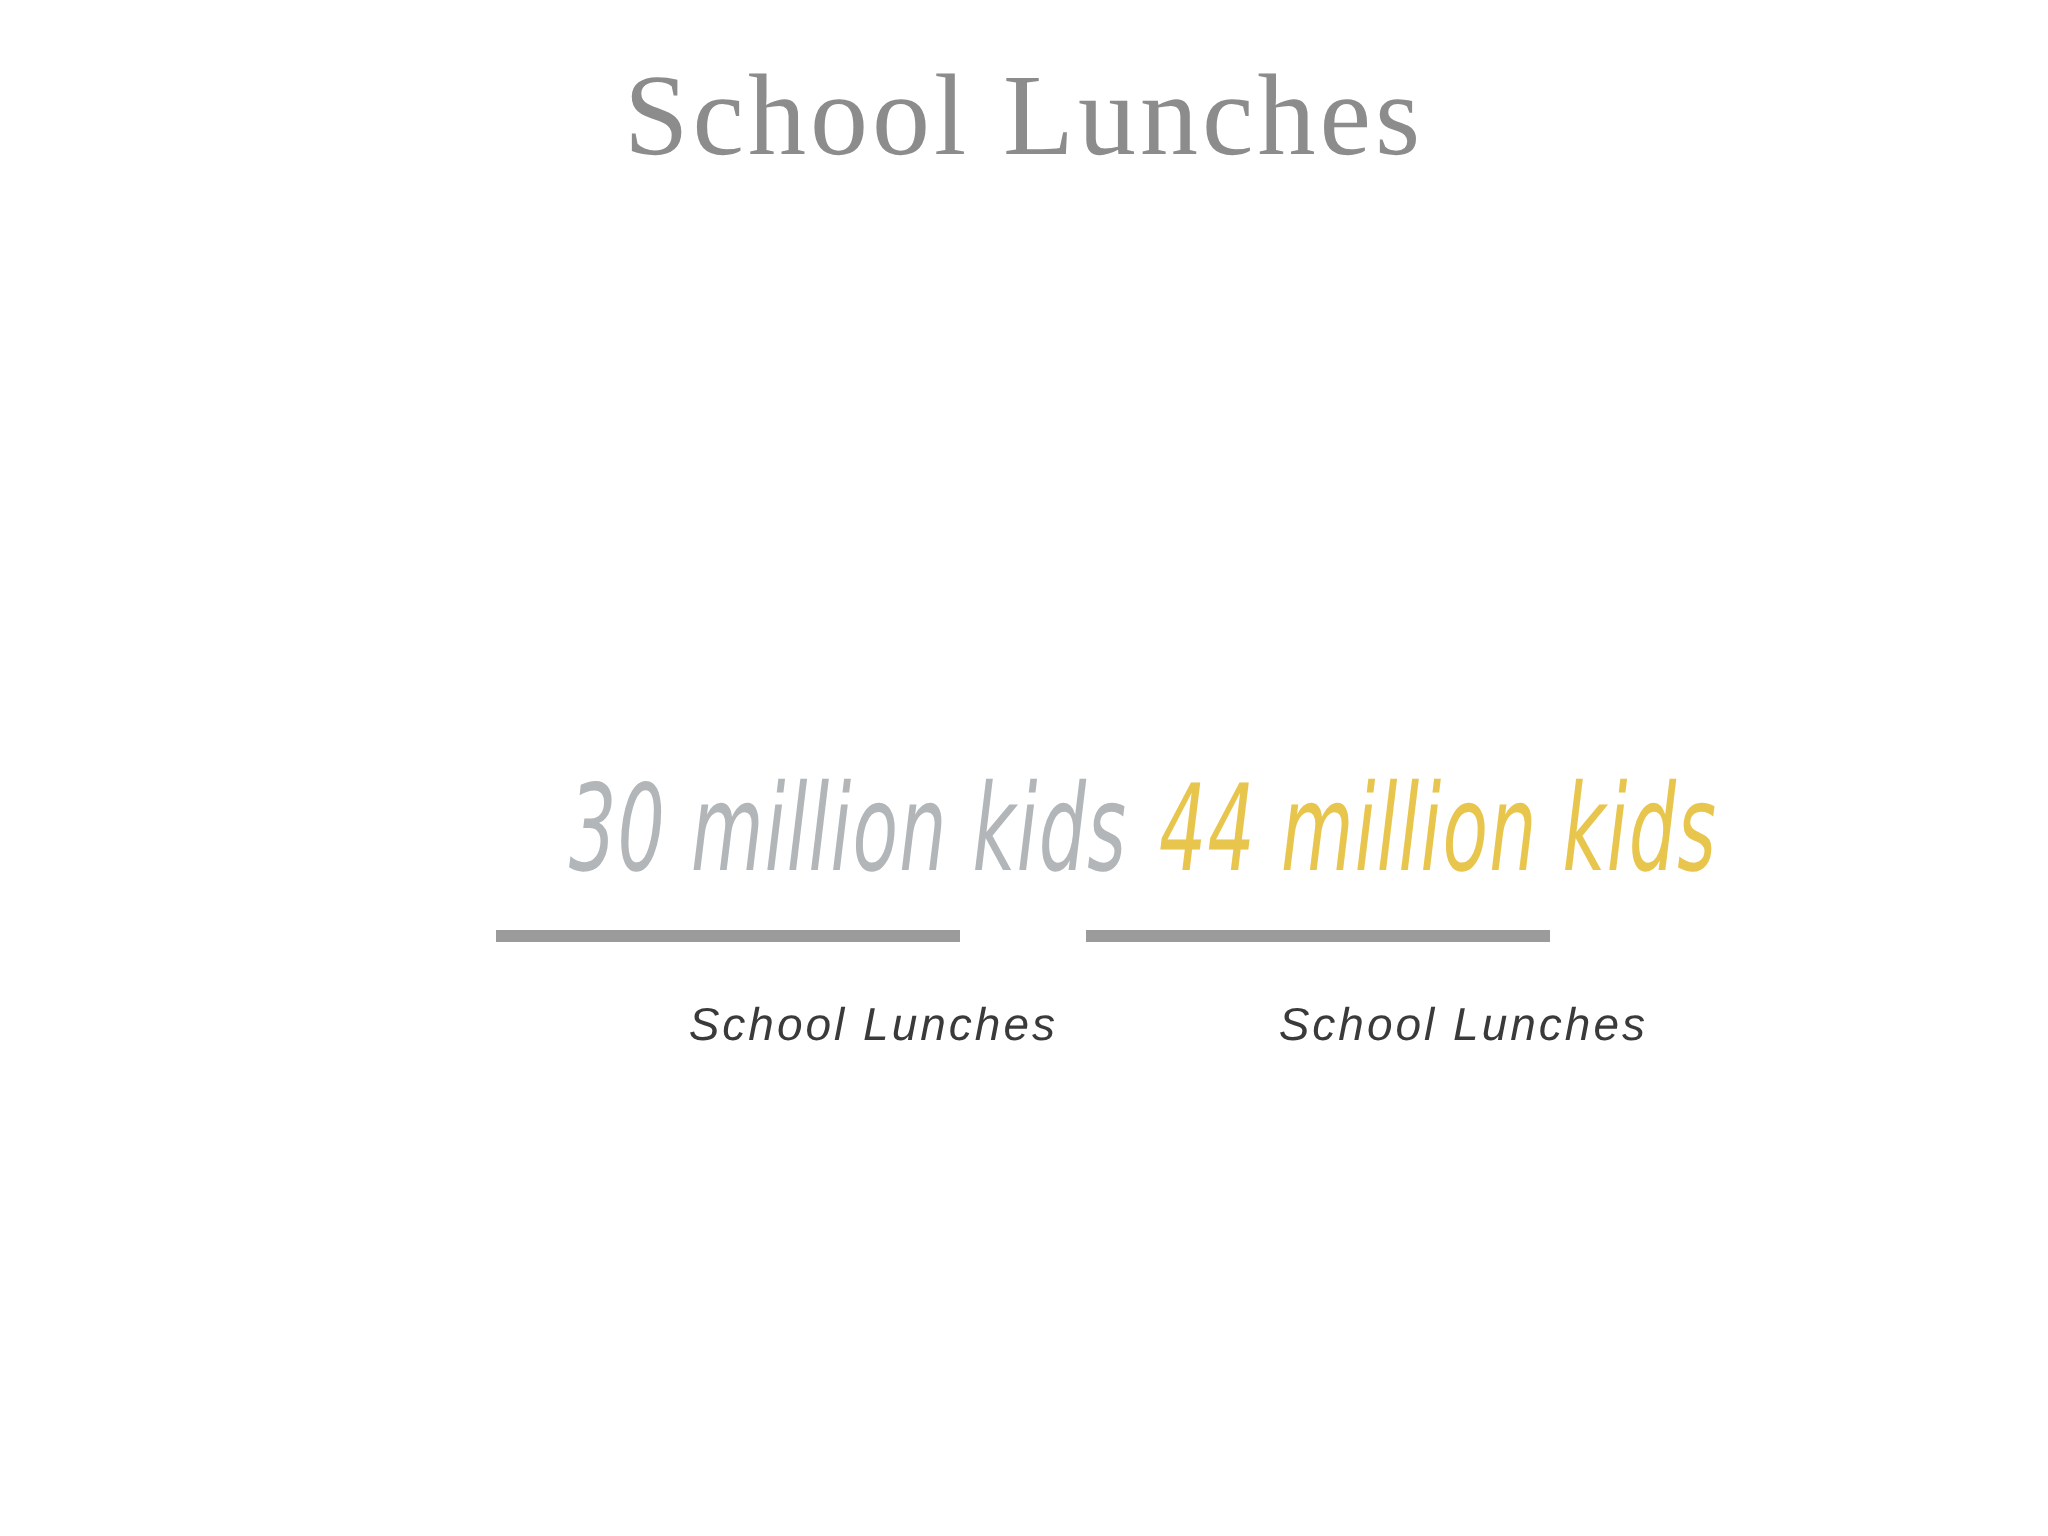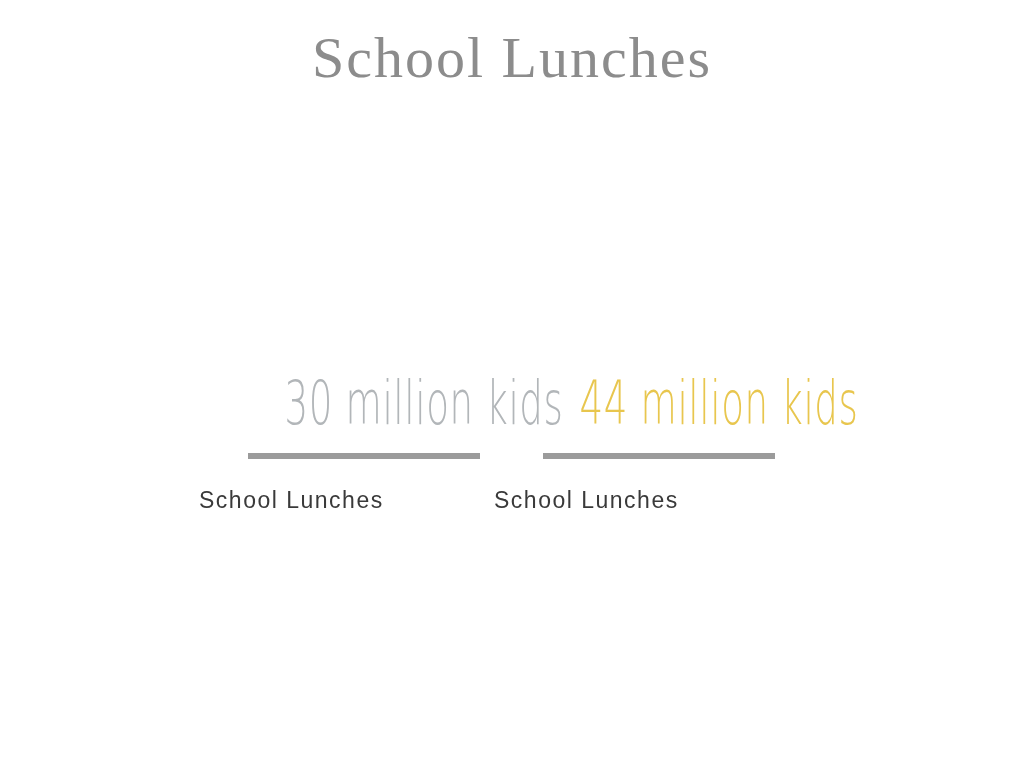--- a/index.html
+++ b/index.html
@@ -25,23 +25,24 @@
     text-align: center;
     font-family: "Liberation Serif", "DejaVu Serif", serif;
     font-size: 58px;
     font-weight: 400;
     letter-spacing: 2px;
     color: #8c8c8c;
     line-height: 1.1;
   }
   .stat {
     position: absolute;
-    top: 372px;
+    top: 384px;
     width: 330px;
-    text-align: left;
+    text-align: right;
+    font-style: italic;
   }
   .stat-left  { left: 199px; }
   .stat-right { left: 494px; }
   .stat-value {
     display: inline-block;
     font-family: "DejaVu Sans", "Liberation Sans", sans-serif;
     font-weight: 200;
     font-size: 60px;
     line-height: 1.05;
     white-space: nowrap;

